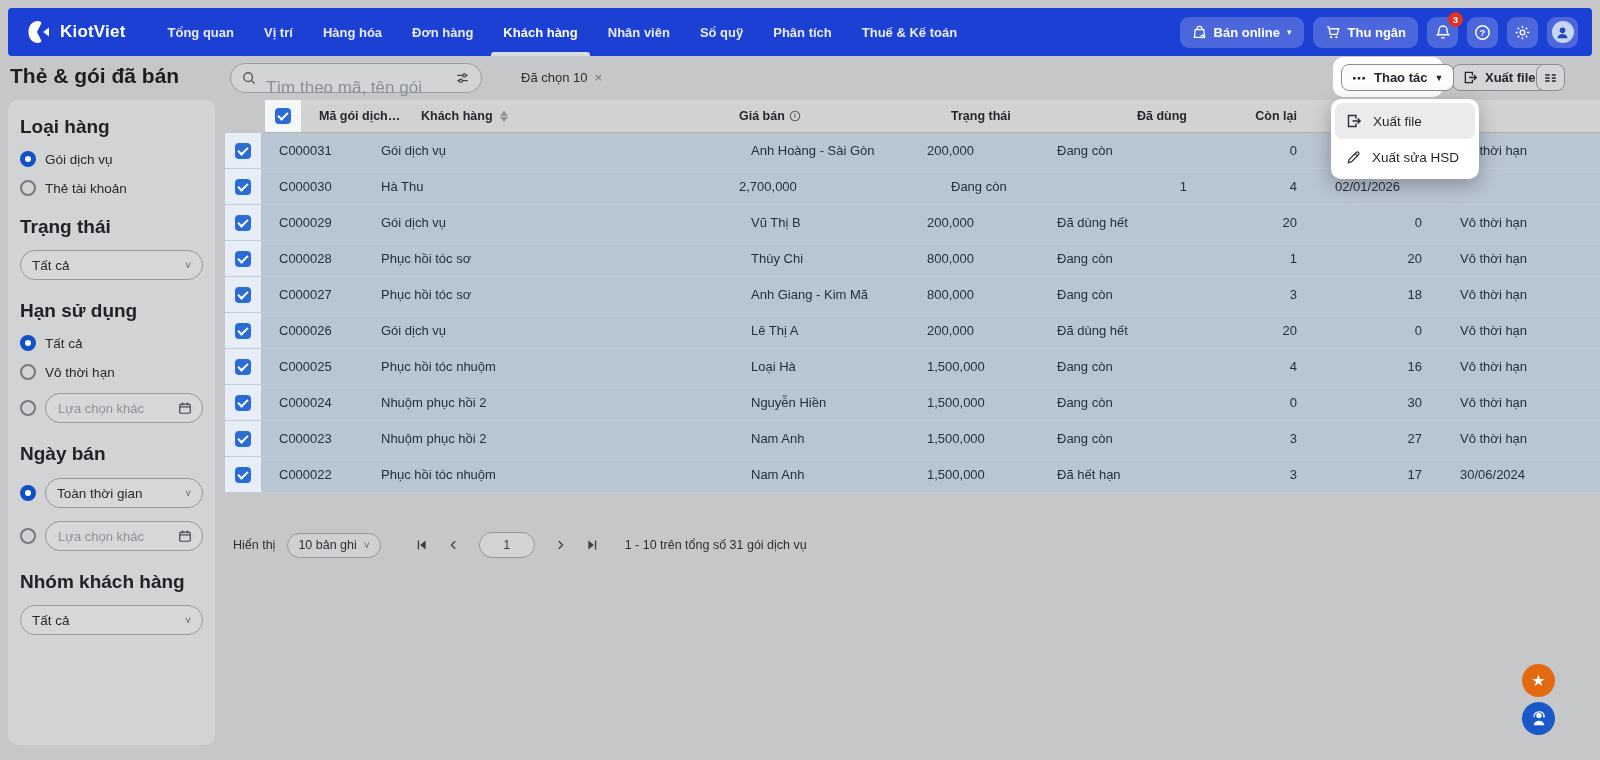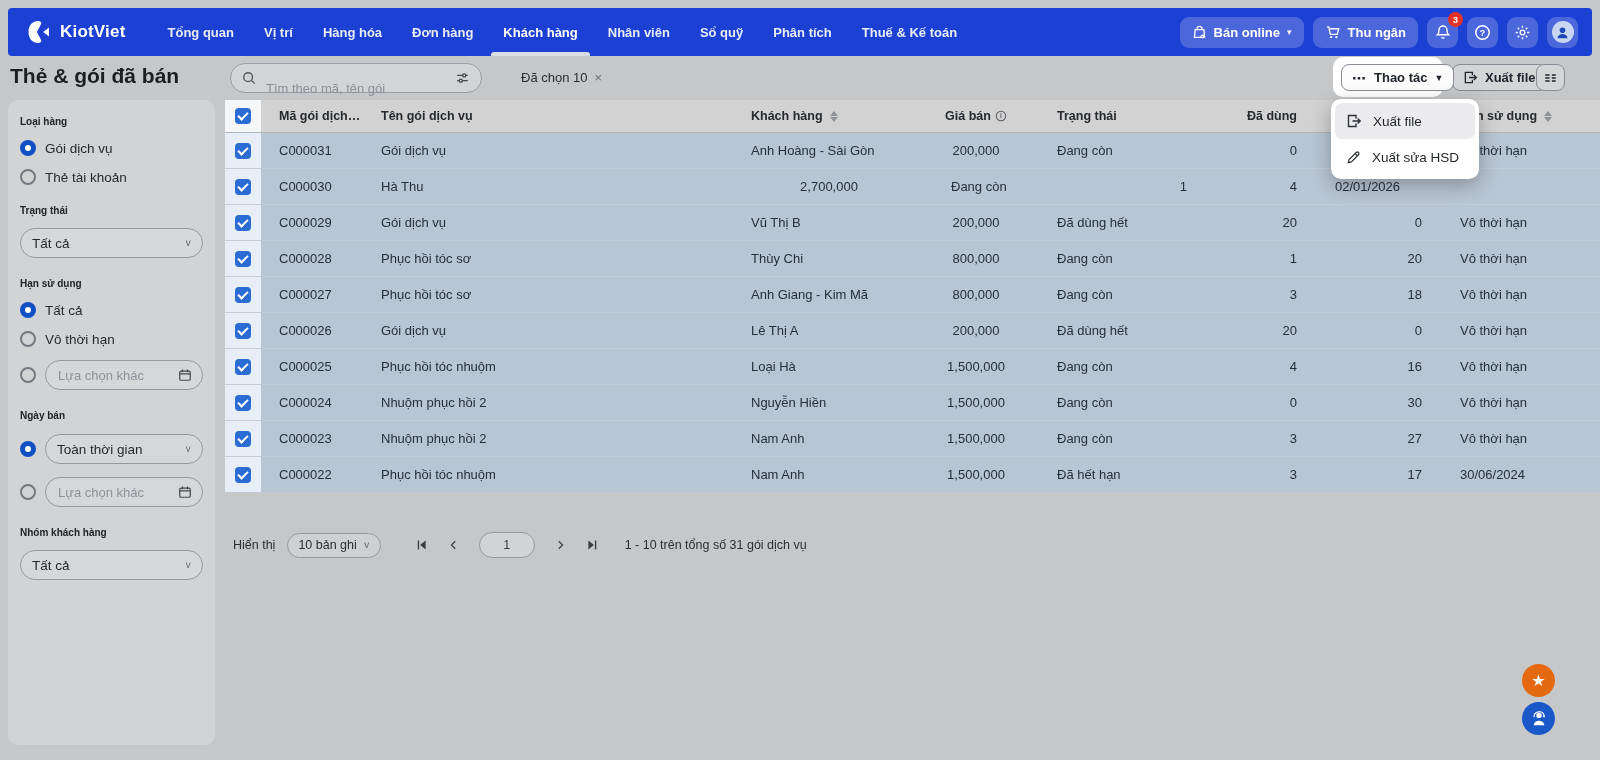--- a/index.html
+++ b/index.html
@@ -26,70 +26,70 @@
   .badge{position:absolute;top:-5px;right:-5px;min-width:15px;height:15px;background:#e03226;
     border-radius:8px;font-size:9.5px;font-weight:bold;color:#fff;display:flex;
     align-items:center;justify-content:center;padding:0 3px;}
   .avatar-circle{width:22px;height:22px;border-radius:50%;background:#c9d6f2;display:flex;
     align-items:center;justify-content:center;}
 
   
   .page-title{position:absolute;left:10px;top:64px;font-size:21px;font-weight:bold;color:#1c1e22;text-align:right;}
   .search-box{position:absolute;left:230px;top:63px;width:252px;height:30px;border:1px solid #999ea6;
     border-radius:16px;background:#d3d4d6;display:flex;align-items:center;gap:8px;padding:0 11px;color:#5a5f66;}
-  .search-box input{flex:1;border:none;background:transparent;outline:none;font-size:13px;
+  .search-box input{flex:1;border:none;background:transparent;outline:none;font-size:17px;
     color:#2a2d31;font-family:inherit;min-width:0;margin-top:20px;}
   .search-box input::placeholder{color:#8b9097;}
   .chip{position:absolute;left:521px;top:70px;display:flex;align-items:center;gap:7px;
     font-size:13px;color:#2a2d31;}
   .chip .x{color:#6b7078;font-size:13px;cursor:pointer;}
 
   .hl-box{position:absolute;left:1333px;top:57px;width:110px;height:40px;background:#fff;
     border-radius:10px;z-index:25;}
   .btn{height:27px;border:1px solid #878c95;border-radius:8px;display:flex;align-items:center;
     gap:7px;padding:0 10px;font-size:13px;font-weight:bold;color:#21262d;cursor:pointer;
     background:#d4d5d7;white-space:nowrap;}
   .thao-tac{position:absolute;left:1341px;top:64px;background:#fcfcfd;z-index:26;}
   .xuat-file{position:absolute;left:1452px;top:64px;}
   .cols-btn{position:absolute;left:1536px;top:64px;width:29px;padding:0;justify-content:center;}
   .dots{font-size:14px;font-weight:bold;letter-spacing:1px;line-height:10px;}
   .caret{font-size:9px;}
 
   
   .sidebar{position:absolute;left:8px;top:100px;width:207px;height:645px;background:#d2d3d5;
     border-radius:10px;padding:16px 12px 0 12px;color:#26292e;}
-  .f-label{font-size:10px;font-weight:bold;color:#202327;margin:20px 0 12px 0;}
+  .f-label{font-size:19px;font-weight:bold;color:#202327;margin:20px 0 12px 0;}
   .f-label.first{margin-top:0;}
   .opt-row{display:flex;align-items:center;gap:9px;font-size:13.5px;margin:13px 0;cursor:pointer;}
   .radio{width:16px;height:16px;border-radius:50%;border:2px solid #75797f;background:transparent;flex:none;}
   .radio.sel{border:5px solid #1150c4;background:#fdfdfd;}
   .sel-box{height:30px;border:1px solid #95999f;border-radius:16px;background:#d6d7d9;
     display:flex;align-items:center;padding:0 11px;font-size:13.5px;color:#26292e;cursor:pointer;}
   .sel-box .grow{flex:1;}
   .sel-box .chev{color:#5c6artsy067;}
   .chev{color:#5c6067;font-size:10px;}
   .inp-box{height:30px;border:1px solid #95999f;border-radius:16px;background:#d6d7d9;
     display:flex;align-items:center;padding:0 10px;flex:1;min-width:0;}
   .inp-box input{flex:1;border:none;background:transparent;outline:none;font-size:13px;
     color:#2a2d31;font-family:inherit;min-width:0;}
   .inp-box input::placeholder{color:#8d9299;}
   .w-full{width:183px;}
 
   
   .table{position:absolute;left:225px;top:100px;width:1375px;}
   .trow{display:grid;grid-template-columns:36px 104px minmax(0,1fr) 188px 106px 162px 110px 125px 174px;align-items:center;}
   .thead{height:33px;background:#d2d2d3;font-size:12.5px;font-weight:bold;color:#26292d;
-    border-bottom:1px solid #b2b3b5;}
+    border-bottom:1px solid #b2b3b5;margin-left:40px;}
   .tsummary{height:35px;background:#d0c7bf;border-bottom:1px solid #b6bcc3;}
   .tr{height:36px;background:#b8c5d2;border-bottom:1px solid #c3ccd6;font-size:13px;color:#25303c;cursor:pointer;}
   .cell{padding:0 4px;overflow:hidden;text-overflow:ellipsis;white-space:nowrap;}
   .c-code{padding-left:18px;}
   .c-name{padding-left:16px;}
   .c-cust{padding-left:16px;display:flex;align-items:center;gap:5px;}
-  .c-price{text-align:center;padding-right:4px;}
+  .c-price{text-align:left;padding-right:4px;}
   .c-status{padding-left:28px;}
   .c-num{text-align:right;padding-right:4px;}
   .c-exp{padding-left:34px;display:flex;align-items:center;gap:5px;}
   .cb-cell{height:100%;display:flex;align-items:center;justify-content:center;}
   .thead .cb-cell{background:#f5f6f8;}
   .tsummary .cb-cell{background:#fcf5ed;}
   .tr .cb-cell{background:#e7eef7;}
   .cb{width:16px;height:16px;border-radius:4px;background:#2b6bd4;position:relative;flex:none;}
   .cb::after{content:"";position:absolute;left:5px;top:2px;width:4px;height:8px;
     border:solid #fff;border-width:0 2px 2px 0;transform:rotate(45deg);}
@@ -294,21 +294,20 @@
     <span class="chev">˅</span>
   </div>
 </div>
 
 <div class="table">
   <div class="trow thead">
     <div class="cell cb-cell">
         <span class="cb"></span>
       </div>
     <div class="cell c-code">Mã gói dịch vụ</div>
-    <div class="cell c-name">Tên gói dịch vụ</div>
     <div class="cell c-cust">
       <span>Khách hàng</span>
       <span class="sort">
         <svg width="8" height="5" viewBox="0 0 8 5">
             <path d="M4 0l4 5H0z" fill="#6a7078"></path>
           </svg>
         <svg width="8" height="5" viewBox="0 0 8 5">
             <path d="M4 5L0 0h8z" fill="#6a7078"></path>
           </svg>
       </span>

